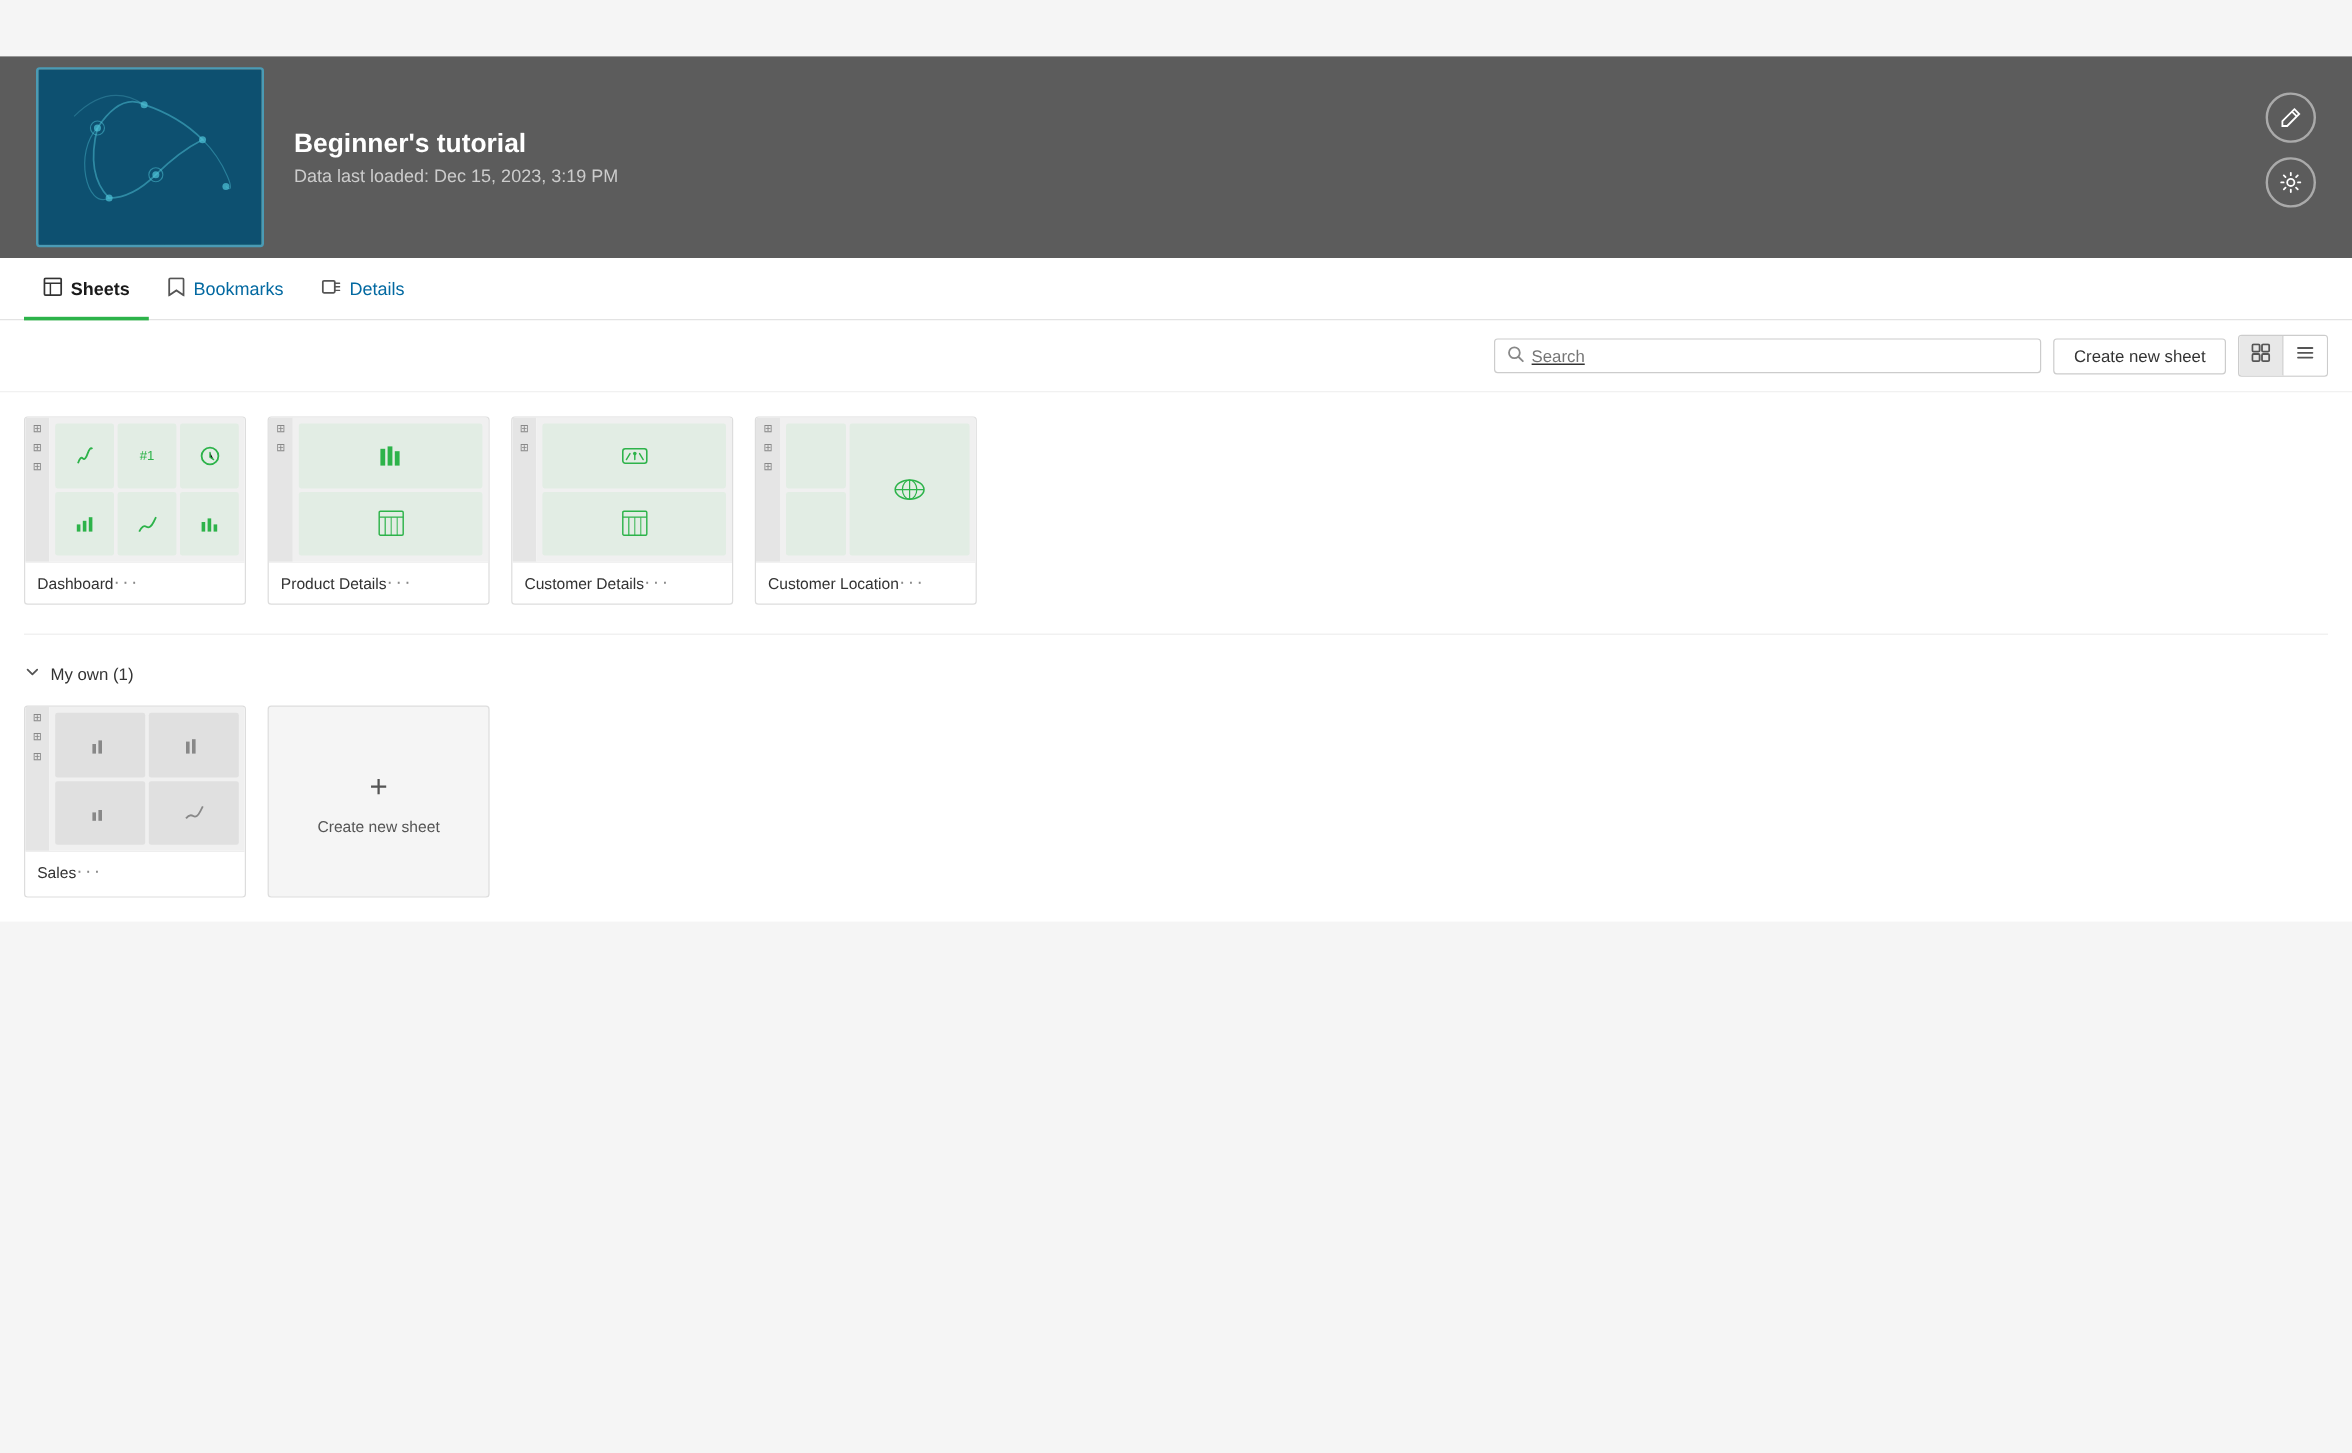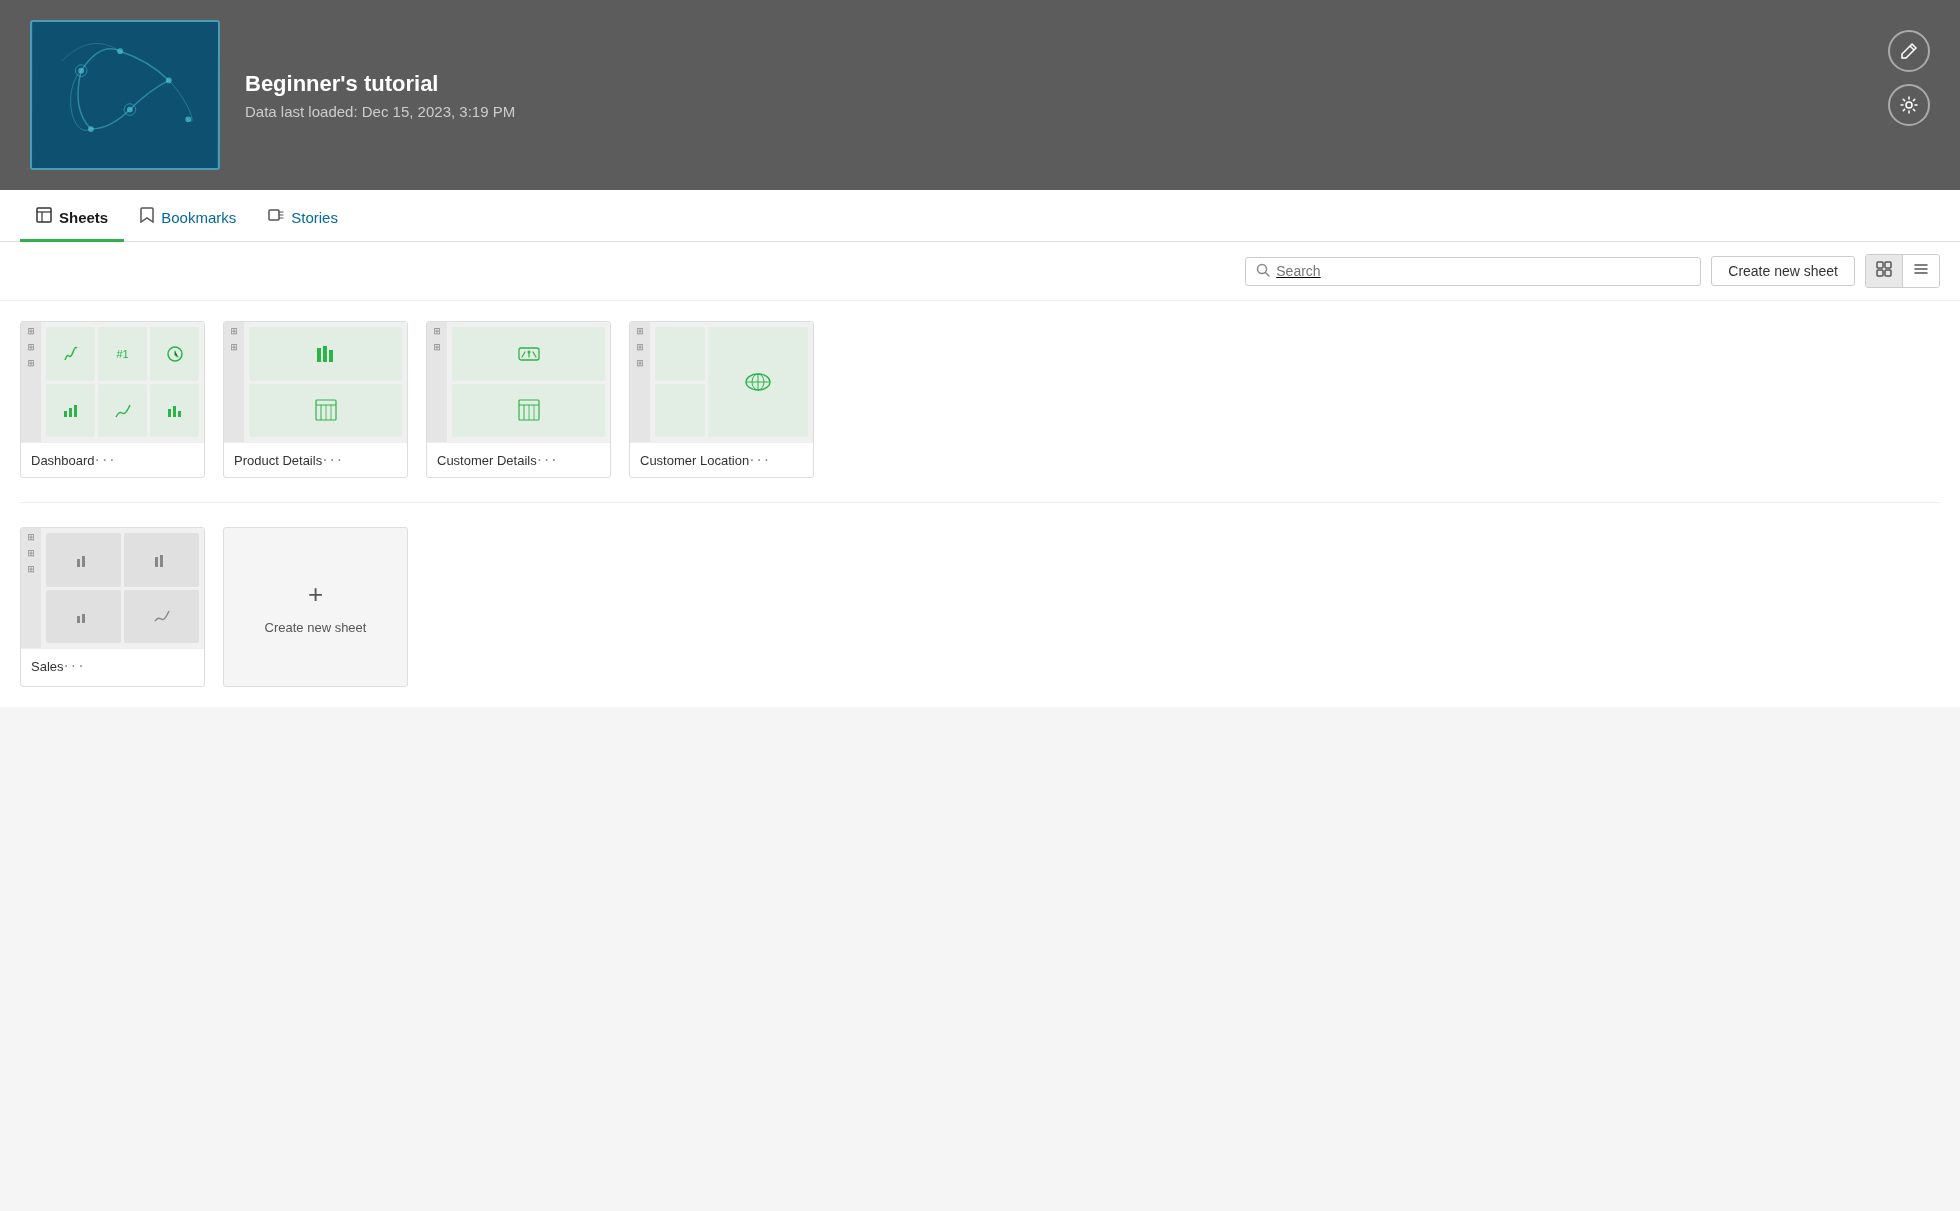--- a/index.html
+++ b/index.html
@@ -1,25 +1,26 @@
 <!DOCTYPE html>
 <html><head>
   <meta charset="utf-8">
   <style>
     * { box-sizing: border-box; margin: 0; padding: 0; }
     body { font-family: 'Segoe UI', Arial, sans-serif; background: #f5f5f5; min-height: 1211px; }
 
     
     .header {
       background: #5c5c5c;
-      height: 190px;
+      height: 168px;
       display: flex;
       align-items: center;
       padding: 0 30px;
       position: relative;
+      margin-top: 47px;
     }
     .header-thumbnail {
       width: 190px;
       height: 150px;
       background: linear-gradient(135deg, #1a6e8e 0%, #0d5070 50%, #1a7a8a 100%);
       border: 2px solid #4a9bb5;
       border-radius: 3px;
       overflow: hidden;
       flex-shrink: 0;
       position: relative;
@@ -306,21 +307,21 @@
     </span>
     <span>Bookmarks</span>
   </div>
   <div class="nav-tab">
     <span class="nav-tab-icon">
       <svg width="16" height="16" viewBox="0 0 16 16" fill="none" xmlns="http://www.w3.org/2000/svg">
         <rect x="1" y="3" width="10" height="10" rx="1" stroke="#555" stroke-width="1.5" fill="none"></rect>
         <path d="M11 5h4M11 8h4M11 11h4" stroke="#555" stroke-width="1.2" stroke-linecap="round"></path>
       </svg>
     </span>
-    <span>Stories</span>
+    <span>Details</span>
   </div>
 </div>
 
 <div class="toolbar">
   <div class="search-box">
     <span class="search-icon">
       <svg width="14" height="14" viewBox="0 0 14 14" fill="none" xmlns="http://www.w3.org/2000/svg">
         <circle cx="6" cy="6" r="4.5" stroke="#888" stroke-width="1.5"></circle>
         <line x1="9.5" y1="9.5" x2="13" y2="13" stroke="#888" stroke-width="1.5" stroke-linecap="round"></line>
       </svg>
@@ -484,20 +485,28 @@
       <div class="sheet-card-footer">
         <span class="sheet-card-name">Customer Location</span>
         <span class="sheet-card-menu">···</span>
       </div>
     </div>
 
   </div>
 
   <hr class="section-divider">
 
+  <div class="section-header">
+    <span>
+      <svg width="14" height="14" viewBox="0 0 14 14" fill="none">
+          <path d="M3 5l4 4 4-4" stroke="#555" stroke-width="1.5" stroke-linecap="round" stroke-linejoin="round"></path>
+        </svg>
+    </span>
+    <span>My own (1)</span>
+  </div>
 
   <div class="card-grid">
 
     <div class="sheet-card">
       <div class="card-with-strip">
         <div class="strip-icons">
           <span style="color:#888;font-size:9px;">⊞</span>
           <span style="color:#888;font-size:9px;">⊞</span>
           <span style="color:#888;font-size:9px;">⊞</span>
         </div>

